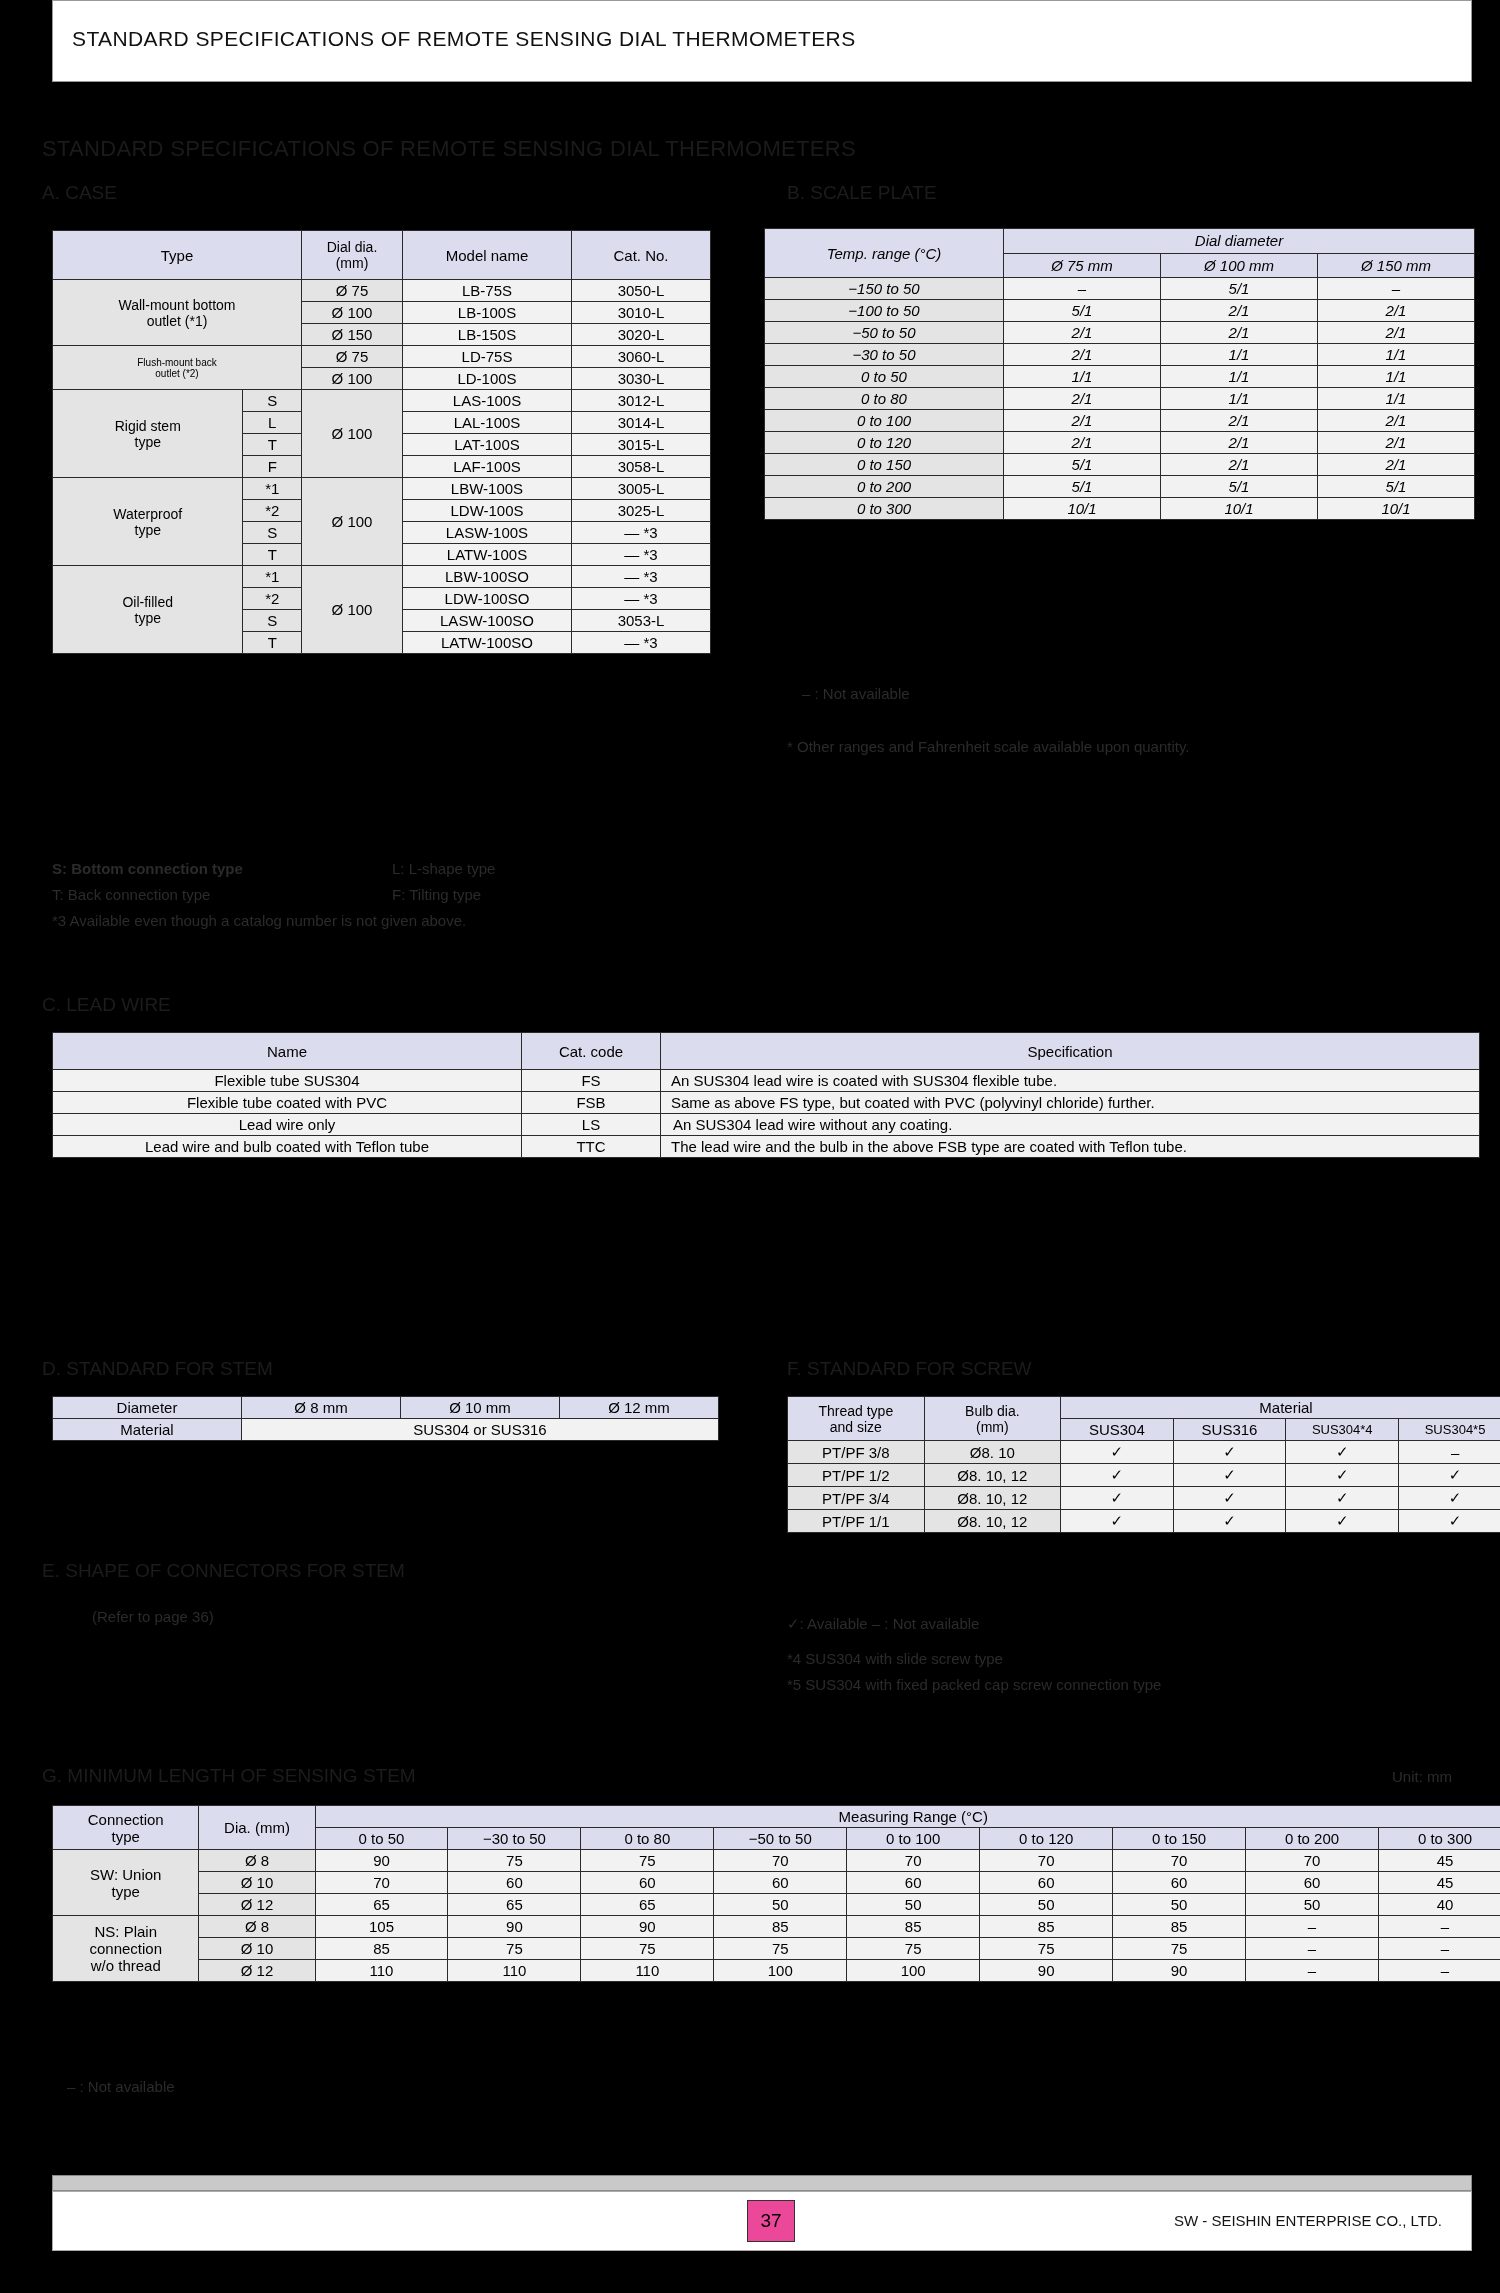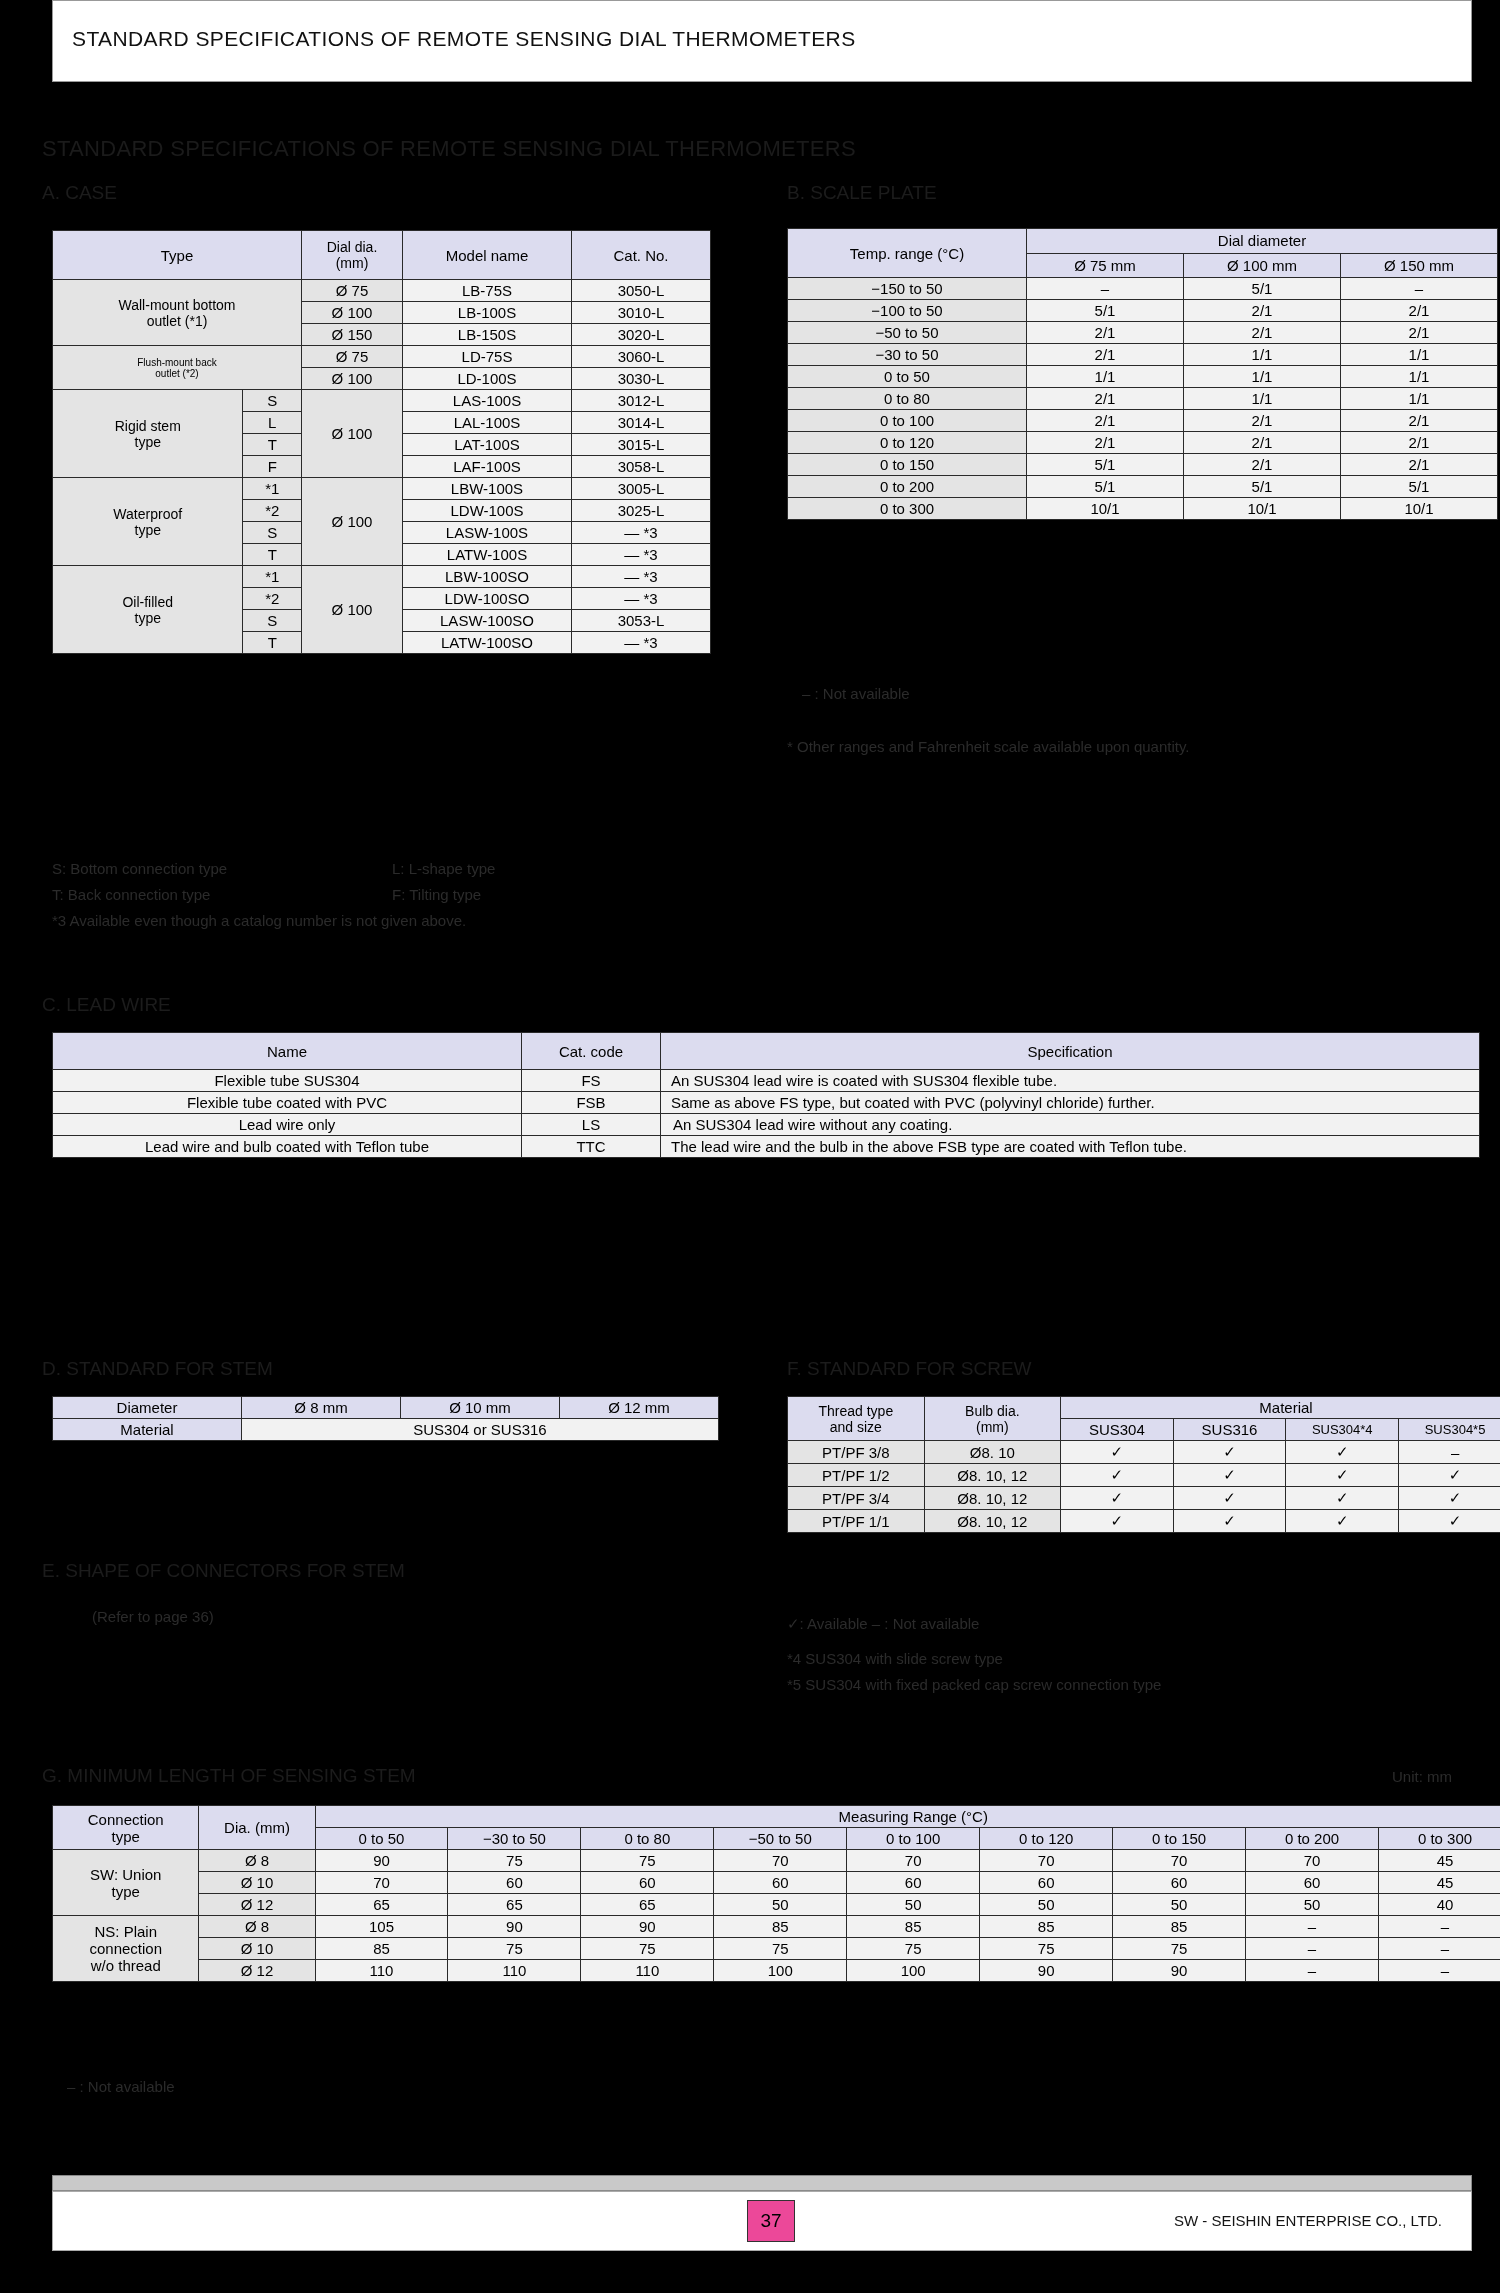--- a/index.html
+++ b/index.html
@@ -157,28 +157,28 @@
       </tr>
       <tr>
         <td class="grey">T</td>
         <td class="white">LATW-100SO</td>
         <td class="white">— *3</td>
       </tr>
     </tbody>
       </table>
   </div>
 
-  <div class="note" style="left:40px;top:860px;">S: Bottom connection type</div>
+  <div class="note" style="left:40px;top:860px;font-weight:bold;">S: Bottom connection type</div>
   <div class="note" style="left:380px;top:860px;">L: L-shape type</div>
   <div class="note" style="left:40px;top:886px;">T: Back connection type</div>
   <div class="note" style="left:380px;top:886px;">F: Tilting type</div>
   <div class="note" style="left:40px;top:912px;">*3 Available even though a catalog number is not given above.</div>
 
   <div class="sec-h" style="left:775px;top:182px;">B. SCALE PLATE</div>
-  <div style="position:absolute;left:775px;top:228px;">
+  <div style="position:absolute;left:752px;top:228px;font-style:italic;">
     <table>
       <tbody>
           <tr>
         <th rowspan="2" style="width:230px;height:44px;">Temp. range (°C)</th>
         <th colspan="3">Dial diameter</th>
       </tr>
       <tr>
         <th style="width:148px;">Ø 75 mm</th>
         <th style="width:148px;">Ø 100 mm</th>
         <th style="width:148px;">Ø 150 mm</th>

